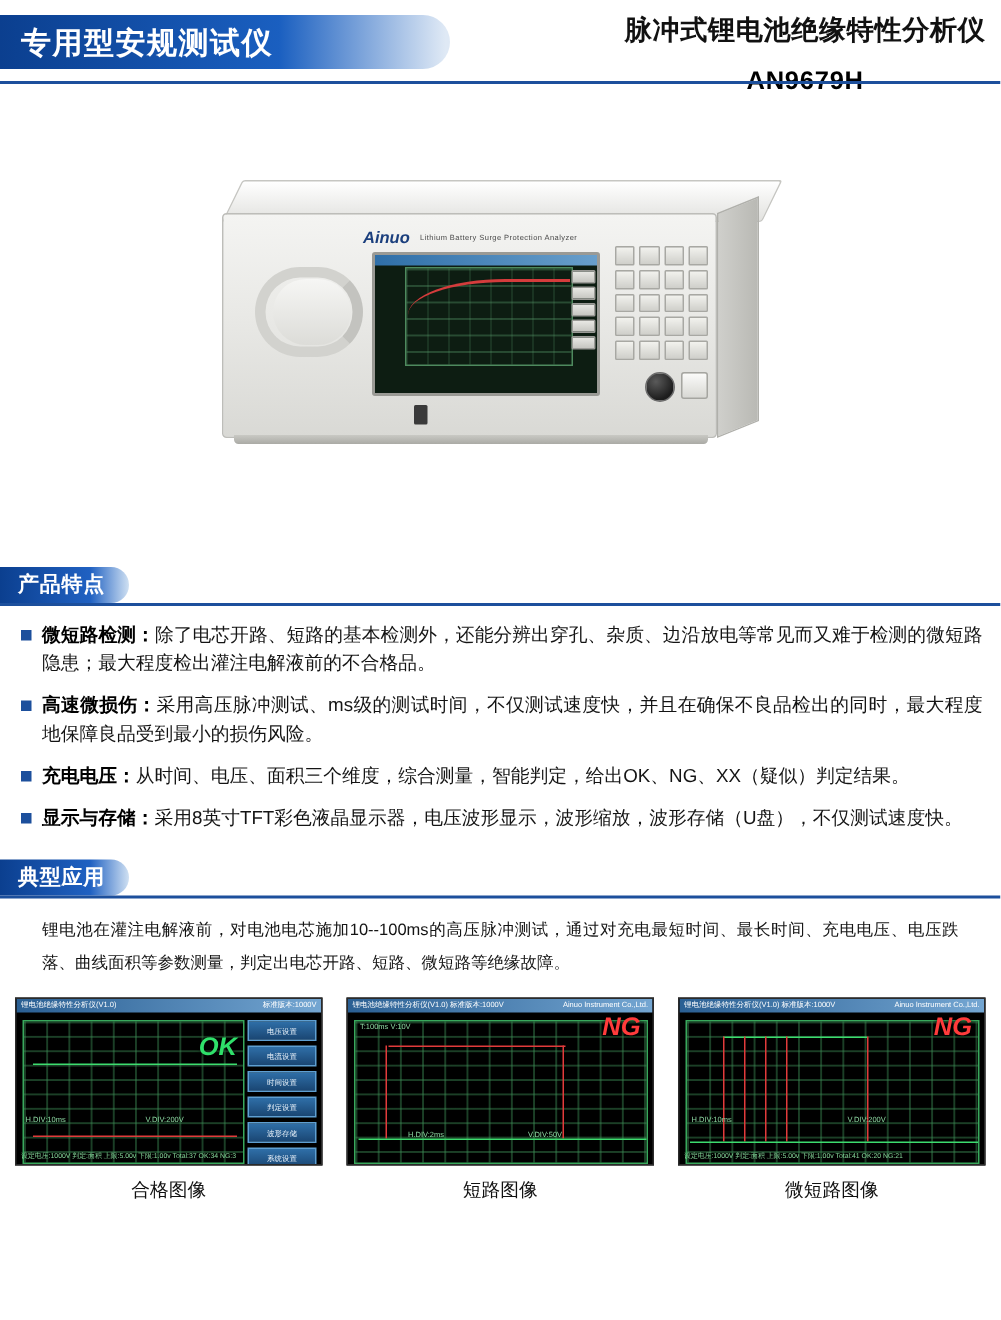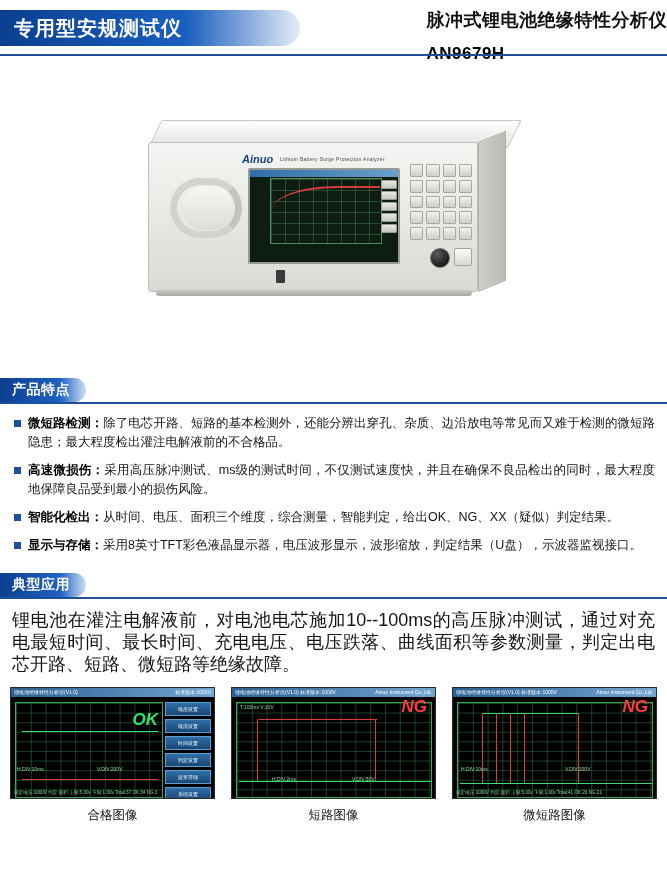--- a/index.html
+++ b/index.html
@@ -29,22 +29,22 @@
   .hdr-banner-text {
     color: #ffffff;
     font-size: 20px;
     font-weight: bold;
     letter-spacing: 1px;
     padding-left: 14px;
     white-space: nowrap;
   }
   .hdr-right {
     position: absolute;
-    right: 0; top: 8px;
-    text-align: left;
+    right: 10px; top: 8px;
+    text-align: center;
   }
   .hdr-title {
     font-size: 18px;
     font-weight: bold;
     color: #111;
     letter-spacing: 0.5px;
   }
   .hdr-model {
     margin-top: 12px;
     font-size: 17px;
@@ -224,22 +224,22 @@
   }
   .feat .bullet {
     position: absolute; left: 2px; top: 6px;
     width: 7px; height: 7px;
     background: #1c4f9c;
   }
   .feat b { color: #000; font-weight: bold; margin-top: 20px; }
 
   
   .app-text {
-    padding: 0 12px;
-    font-size: 18px;
+    padding: 0 28px;
+    font-size: 11px;
     line-height: 22px;
     text-align: justify;
     color: #141414;
   }
 
   
   .shots {
     display: flex;
     justify-content: space-between;
     padding: 0 10px;
@@ -390,25 +390,25 @@
       <div class="feat">
         <span class="bullet"></span>
         <b>微短路检测：</b><span>除了电芯开路、短路的基本检测外，还能分辨出穿孔、杂质、边沿放电等常见而又难于检测的微短路隐患；最大程度检出灌注电解液前的不合格品。</span>
       </div>
       <div class="feat">
         <span class="bullet"></span>
         <b>高速微损伤：</b><span>采用高压脉冲测试、ms级的测试时间，不仅测试速度快，并且在确保不良品检出的同时，最大程度地保障良品受到最小的损伤风险。</span>
       </div>
       <div class="feat">
         <span class="bullet"></span>
-        <b>智能化检出：</b><span>从时间、电压、面积三个维度，综合测量，智能判定，给出OK、NG、XX（疑似）判定结果。</span>
+        <b>充电电压：</b><span>从时间、电压、面积三个维度，综合测量，智能判定，给出OK、NG、XX（疑似）判定结果。</span>
       </div>
       <div class="feat">
         <span class="bullet"></span>
-        <b>显示与存储：</b><span>采用8英寸TFT彩色液晶显示器，电压波形显示，波形缩放，判定结果（U盘），示波器监视接口。</span>
+        <b>显示与存储：</b><span>采用8英寸TFT彩色液晶显示器，电压波形显示，波形缩放，波形存储（U盘），不仅测试速度快。</span>
       </div>
     </div>
   </div>
 
   <div class="sec-block">
     <div class="section-head">
       <div class="sec-tab">典型应用</div>
       <div class="sec-line"></div>
     </div>
     <div class="app-text">锂电池在灌注电解液前，对电池电芯施加10--100ms的高压脉冲测试，通过对充电最短时间、最长时间、充电电压、电压跌落、曲线面积等参数测量，判定出电芯开路、短路、微短路等绝缘故障。</div>

